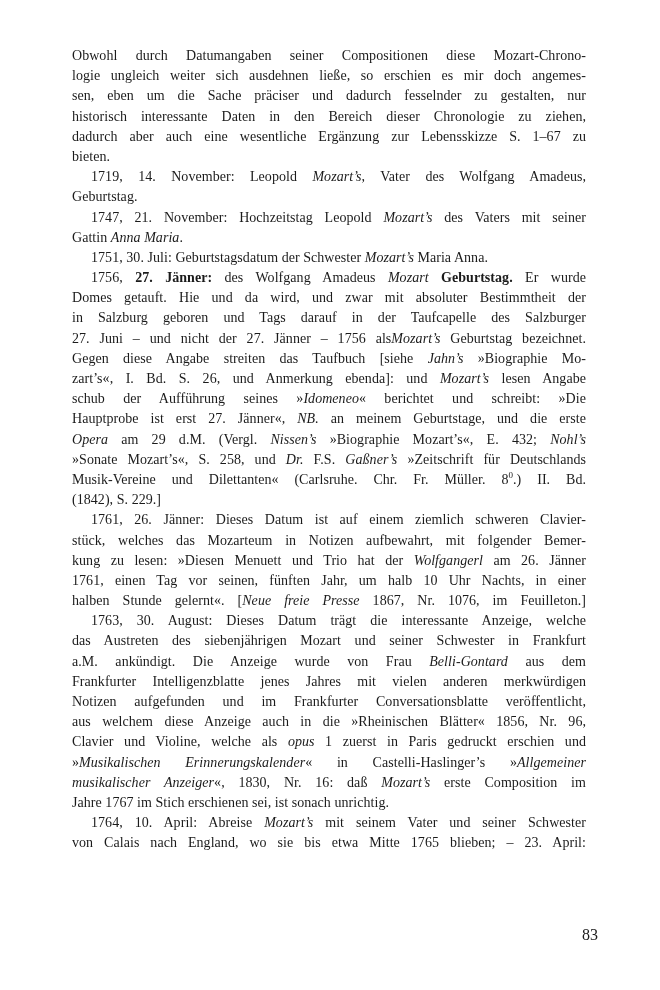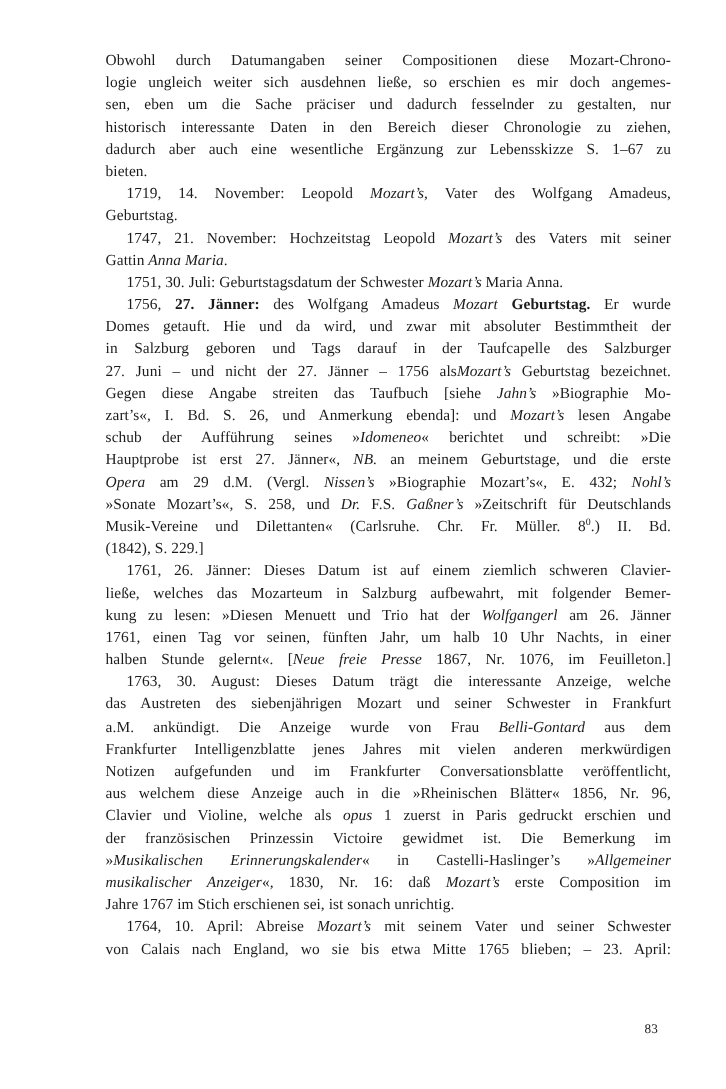--- a/index.html
+++ b/index.html
@@ -10,21 +10,21 @@
     width: 660px;
     height: 990px;
     background: #ffffff;
     position: relative;
     overflow: hidden;
     font-family: "Liberation Serif", "DejaVu Serif", serif;
     color: #1b1b1b;
   }
   .text-block {
     position: absolute;
-    left: 96px;
+    left: 72px;
     top: 46px;
     width: 514px;
   }
   .line {
     font-size: 14px;
     line-height: 20.2px;
     height: 20.2px;
     text-align: justify;
     text-align-last: justify;
     -moz-text-align-last: justify;
@@ -44,21 +44,21 @@
     font-size: 9px;
     vertical-align: super;
     line-height: 0;
   }
   .page-number {
     position: absolute;
     top: 928px;
     left: 84px;
     width: 514px;
     text-align: right;
-    font-size: 12px;
+    font-size: 16px;
     line-height: 14px;
   }
 </style>
 </head>
 <body style="background: rgb(255, 255, 255);">
 
 <div class="text-block" id="text-block" style="color: rgb(27, 27, 27);">
     <div class="line"><span class="n">Obwohl durch Datumangaben seiner Compositionen diese Mozart-Chrono-</span></div>
     <div class="line"><span class="n">logie ungleich weiter sich ausdehnen ließe, so erschien es mir doch angemes-</span></div>
     <div class="line"><span class="n">sen, eben um die Sache präciser und dadurch fesselnder zu gestalten, nur</span></div>
@@ -76,32 +76,31 @@
     <div class="line"><span class="n">27. Juni – und nicht der 27. Jänner – 1756 als</span><span class="i">Mozart’s</span><span class="n"> Geburtstag bezeichnet.</span></div>
     <div class="line"><span class="n">Gegen diese Angabe streiten das Taufbuch [siehe </span><span class="i">Jahn’s</span><span class="n"> »Biographie Mo-</span></div>
     <div class="line"><span class="n">zart’s«, I. Bd. S. 26, und Anmerkung ebenda]: und </span><span class="i">Mozart’s</span><span class="n"> lesen Angabe</span></div>
     <div class="line"><span class="n">schub der Aufführung seines »</span><span class="i">Idomeneo</span><span class="n">« berichtet und schreibt: »Die</span></div>
     <div class="line"><span class="n">Hauptprobe ist erst 27. Jänner«, </span><span class="i">NB.</span><span class="n"> an meinem Geburtstage, und die erste</span></div>
     <div class="line"><span class="i">Opera</span><span class="n"> am 29 d.M. (Vergl. </span><span class="i">Nissen’s</span><span class="n"> »Biographie Mozart’s«, E. 432; </span><span class="i">Nohl’s</span></div>
     <div class="line"><span class="n">»Sonate Mozart’s«, S. 258, und </span><span class="i">Dr.</span><span class="n"> F.S. </span><span class="i">Gaßner’s</span><span class="n"> »Zeitschrift für Deutschlands</span></div>
     <div class="line"><span class="n">Musik-Vereine und Dilettanten« (Carlsruhe. Chr. Fr. Müller. 8</span><span class="sup">0</span><span class="n">.) II. Bd.</span></div>
     <div class="line last"><span class="n">(1842), S. 229.]</span></div>
     <div class="line indent"><span class="n">1761, 26. Jänner: Dieses Datum ist auf einem ziemlich schweren Clavier-</span></div>
-    <div class="line"><span class="n">ließe, welches das Mozarteum in Salzburg aufbewahrt, mit folgender Bemer-</span></div>
+    <div class="line"><span class="n">stück, welches das Mozarteum in Notizen aufbewahrt, mit folgender Bemer-</span></div>
     <div class="line"><span class="n">kung zu lesen: »Diesen Menuett und Trio hat der </span><span class="i">Wolfgangerl</span><span class="n"> am 26. Jänner</span></div>
     <div class="line"><span class="n">1761, einen Tag vor seinen, fünften Jahr, um halb 10 Uhr Nachts, in einer</span></div>
     <div class="line"><span class="n">halben Stunde gelernt«. [</span><span class="i">Neue freie Presse</span><span class="n"> 1867, Nr. 1076, im Feuilleton.]</span></div>
     <div class="line indent"><span class="n">1763, 30. August: Dieses Datum trägt die interessante Anzeige, welche</span></div>
     <div class="line"><span class="n">das Austreten des siebenjährigen Mozart und seiner Schwester in Frankfurt</span></div>
     <div class="line"><span class="n">a.M. ankündigt. Die Anzeige wurde von Frau </span><span class="i">Belli-Gontard</span><span class="n"> aus dem</span></div>
     <div class="line"><span class="n">Frankfurter Intelligenzblatte jenes Jahres mit vielen anderen merkwürdigen</span></div>
     <div class="line"><span class="n">Notizen aufgefunden und im Frankfurter Conversationsblatte veröffentlicht,</span></div>
     <div class="line"><span class="n">aus welchem diese Anzeige auch in die »Rheinischen Blätter« 1856, Nr. 96,</span></div>
     <div class="line"><span class="n">Clavier und Violine, welche als </span><span class="i">opus</span><span class="n"> 1 zuerst in Paris gedruckt erschien und</span></div>
-    <div class="line"><span class="n">der französischen Prinzessin Victoire gewidmet ist. Die Bemerkung im</span></div>
     <div class="line"><span class="n">»</span><span class="i">Musikalischen Erinnerungskalender</span><span class="n">« in Castelli-Haslinger’s »</span><span class="i">Allgemeiner</span></div>
     <div class="line"><span class="i">musikalischer Anzeiger</span><span class="n">«, 1830, Nr. 16: daß </span><span class="i">Mozart’s</span><span class="n"> erste Composition im</span></div>
     <div class="line last"><span class="n">Jahre 1767 im Stich erschienen sei, ist sonach unrichtig.</span></div>
     <div class="line indent"><span class="n">1764, 10. April: Abreise </span><span class="i">Mozart’s</span><span class="n"> mit seinem Vater und seiner Schwester</span></div>
     <div class="line"><span class="n">von Calais nach England, wo sie bis etwa Mitte 1765 blieben; – 23. April:</span></div>
   </div>
 
 <div class="page-number">83</div>
 
 </body></html>

